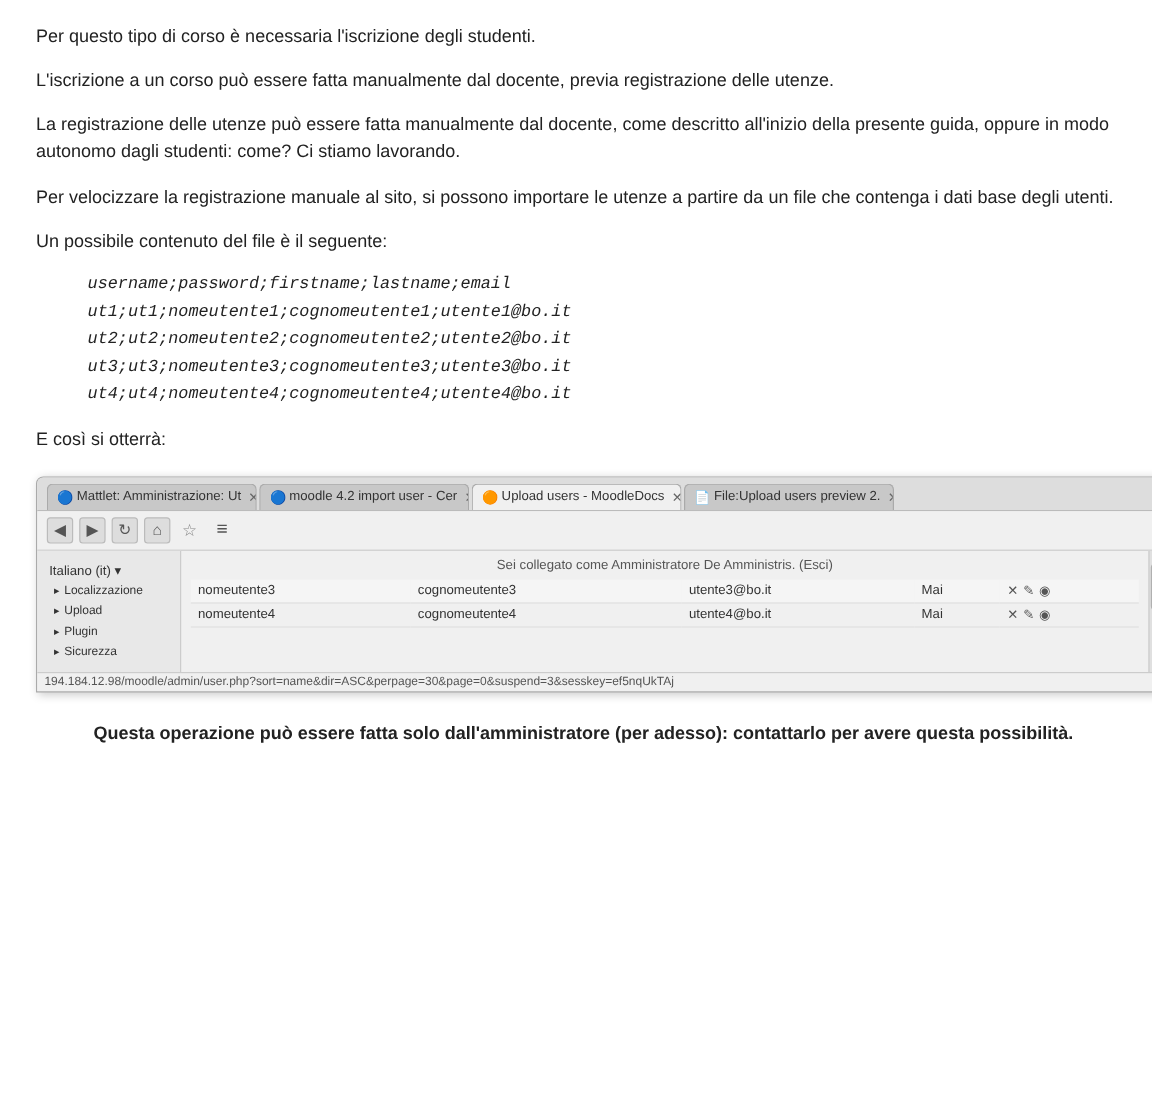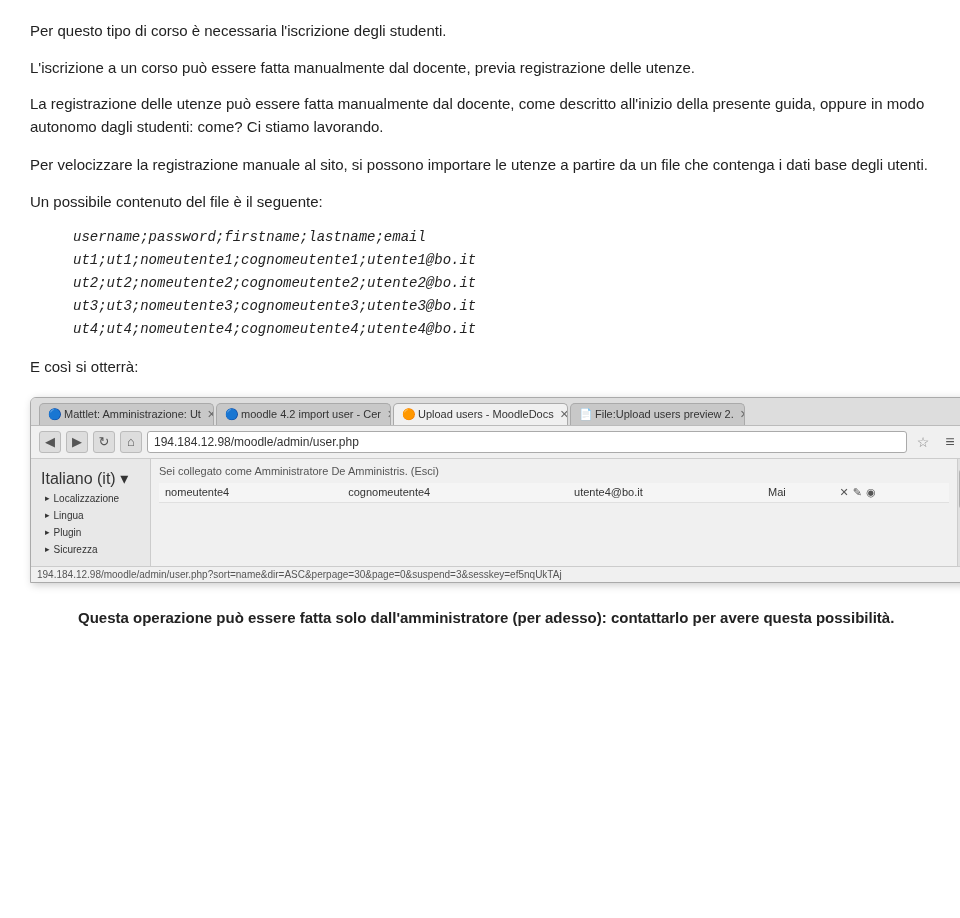--- a/index.html
+++ b/index.html
@@ -140,21 +140,21 @@
     .sidebar-logo {
       font-size: 18px;
       font-weight: bold;
       color: #f77c00;
       padding: 4px 10px 8px 10px;
       border-bottom: 1px solid #ccc;
       margin-bottom: 6px;
     }
     .sidebar-lang {
       padding: 2px 10px;
-      font-size: 16px;
+      font-size: 11px;
       color: #333;
     }
     .sidebar-item {
       padding: 3px 8px 3px 14px;
       font-size: 10px;
       color: #333;
       cursor: pointer;
       display: flex;
       align-items: flex-start;
     }
@@ -165,21 +165,21 @@
     }
     .main-content {
       flex: 1;
       padding: 6px 8px;
       overflow: hidden;
     }
     .admin-header {
       font-size: 11px;
       color: #555;
       margin-bottom: 6px;
-      text-align: left;
+      text-align: center;
     }
     .user-table {
       width: 100%;
       border-collapse: collapse;
       font-size: 11px;
     }
     .user-table tr:nth-child(odd) {
       background: #f5f5f5;
     }
     .user-table td {
@@ -264,49 +264,59 @@
       <span>File:Upload users preview 2.</span>
       <span class="tab-close">✕</span>
     </div>
   </div>
 
   <div class="browser-toolbar">
     <div class="nav-btn">◀</div>
     <div class="nav-btn">▶</div>
     <div class="nav-btn">↻</div>
     <div class="nav-btn">⌂</div>
-    <div class="address-bar">
-      <span>194.184.12.98/moodle/admin/user.php</span>
-    </div>
     <div class="star-btn">☆</div>
     <div class="menu-btn">≡</div>
   </div>
 
   <div style="display:flex;">
 
     <div class="sidebar">
       <div class="sidebar-lang">Italiano (it) ▾</div>
       <div class="sidebar-item">
         <span>Localizzazione</span>
       </div>
       <div class="sidebar-item">
-        <span>Lingua</span>
+        <span>Upload</span>
       </div>
       <div class="sidebar-item">
         <span>Plugin</span>
       </div>
       <div class="sidebar-item">
         <span>Sicurezza</span>
       </div>
     </div>
 
     <div class="main-content">
       <div class="admin-header">Sei collegato come Amministratore De Amministris. (Esci)</div>
       <table class="user-table">
         <tbody>
+          <tr>
+            <td>nomeutente3</td>
+            <td>cognomeutente3</td>
+            <td>utente3@bo.it</td>
+            <td>Mai</td>
+            <td>
+              <div class="action-icons">
+                <span>✕</span>
+                <span>✎</span>
+                <span>◉</span>
+              </div>
+            </td>
+          </tr>
           <tr>
             <td>nomeutente4</td>
             <td>cognomeutente4</td>
             <td>utente4@bo.it</td>
             <td>Mai</td>
             <td>
               <div class="action-icons">
                 <span>✕</span>
                 <span>✎</span>
                 <span>◉</span>

